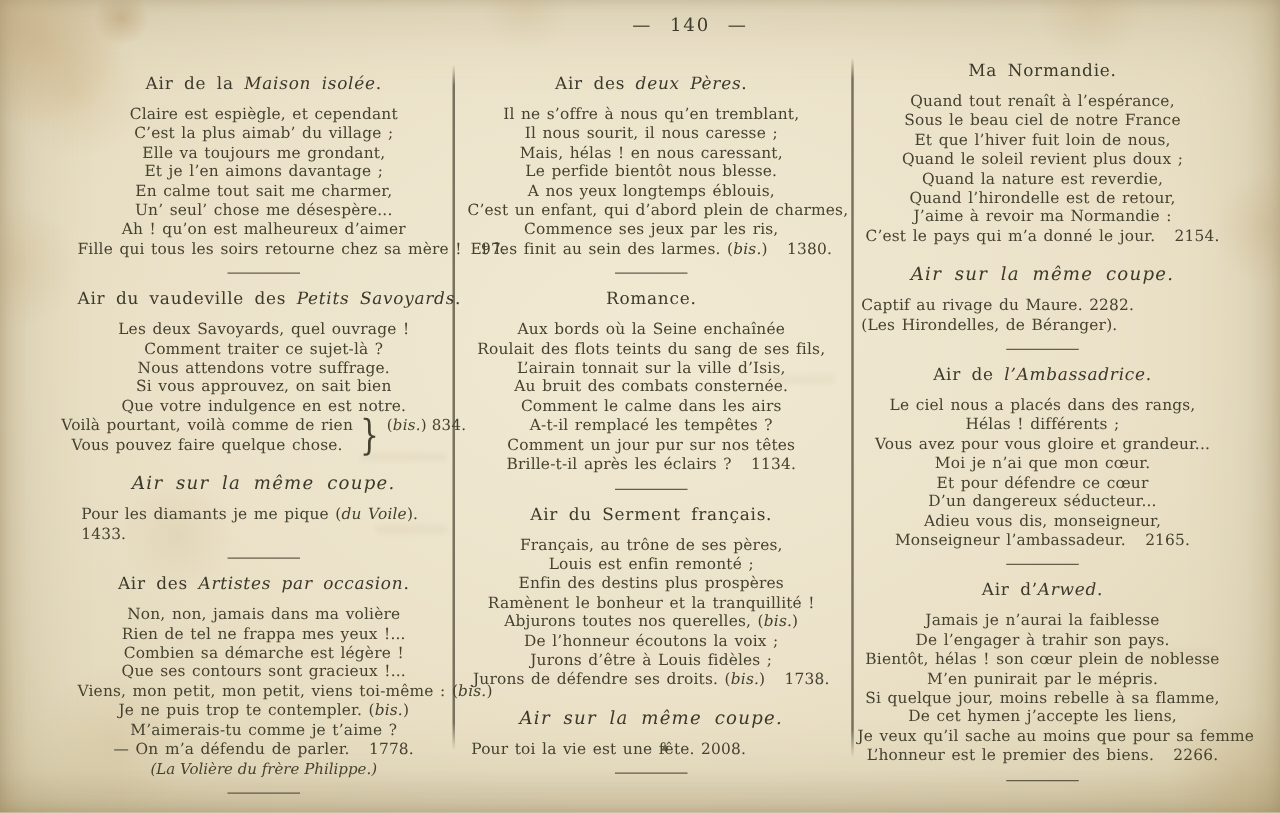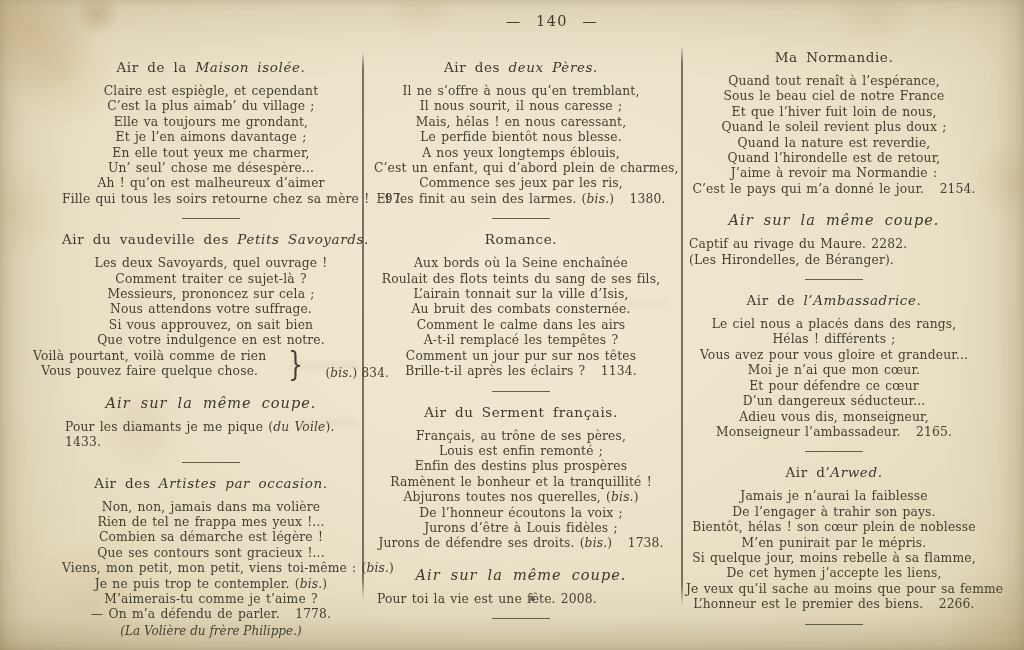--- a/index.html
+++ b/index.html
@@ -39,21 +39,21 @@
   .col3{left:686px;width:296px;top:40px;}
   .air-title{text-align:center;font-size:13.5px;line-height:17px;margin:9px 0 8px;
     letter-spacing:.6px;word-spacing:3.5px;color:#3c382a;white-space:nowrap;}
   .air-title.coupe{font-style:italic;font-size:14.5px;letter-spacing:1px;word-spacing:4.5px;margin-top:15px;}
   .it{font-style:italic;}
   .line{text-align:center;font-size:12.3px;line-height:15.4px;white-space:nowrap;
     letter-spacing:.15px;word-spacing:1.1px;}
   .line.left{text-align:left;padding-left:3px;}
   .note{text-align:center;font-style:italic;font-size:12px;line-height:15px;margin-top:1px;}
   .rule{border-top:1.6px solid #4c4735;width:58px;margin:11px auto 12px;opacity:.85;}
-  .brace-row{display:flex;justify-content:center;align-items:flex-end;gap:19px;}
+  .brace-row{display:flex;justify-content:center;align-items:flex-start;gap:3px;}
   .brace{font-size:33px;color:#45412f;transform:scaleX(.72);line-height:1;margin-top:-2px;}
   .brace-label{font-size:12px;white-space:nowrap;letter-spacing:.2px;}
   .sig{position:absolute;left:529px;top:595px;width:6px;height:6px;background:#4a4533;
     opacity:.75;clip-path:polygon(50% 0,100% 70%,80% 100%,0 90%);}
 </style>
 </head>
 <body>
 
 <div class="page">
   <div class="stains"></div>
@@ -68,31 +68,30 @@
   <div class="divider d1"></div>
   <div class="divider d2"></div>
 
   <div class="col col1">
       <div class="section">
         <div class="air-title"><span>Air de la </span><span class="it">Maison isolée</span><span>.</span></div>
         <div class="line"><span>Claire est espiègle, et cependant</span></div>
         <div class="line"><span>C’est la plus aimab’ du village ;</span></div>
         <div class="line"><span>Elle va toujours me grondant,</span></div>
         <div class="line"><span>Et je l’en aimons davantage ;</span></div>
-        <div class="line"><span>En elle tout yeux me charmer,</span></div>
+        <div class="line"><span>En calme tout sait me charmer,</span></div>
         <div class="line"><span>Un’ seul’ chose me désespère...</span></div>
         <div class="line"><span>Ah ! qu’on est malheureux d’aimer</span></div>
         <div class="line"><span>Fille qui tous les soirs retourne chez sa mère !&nbsp;&nbsp;&nbsp;97.</span></div>
       </div>
       <div class="rule"></div>
       <div class="section">
         <div class="air-title"><span>Air du vaudeville des </span><span class="it">Petits Savoyards</span><span>.</span></div>
         <div class="line"><span>Les deux Savoyards, quel ouvrage !</span></div>
         <div class="line"><span>Comment traiter ce sujet-là ?</span></div>
-        <div class="line"><span>Messieurs, prononcez sur cela ;</span></div>
         <div class="line"><span>Nous attendons votre suffrage.</span></div>
         <div class="line"><span>Si vous approuvez, on sait bien</span></div>
         <div class="line"><span>Que votre indulgence en est notre.</span></div>
         <div class="brace-row">
           <div class="brace-lines">
             <div class="line"><span>Voilà pourtant, voilà comme de rien</span></div>
             <div class="line"><span>Vous pouvez faire quelque chose.</span></div>
           </div>
           <div class="brace">}</div>
           <div class="brace-label"><span>(</span><span class="it">bis.</span><span>) 834.</span></div>

